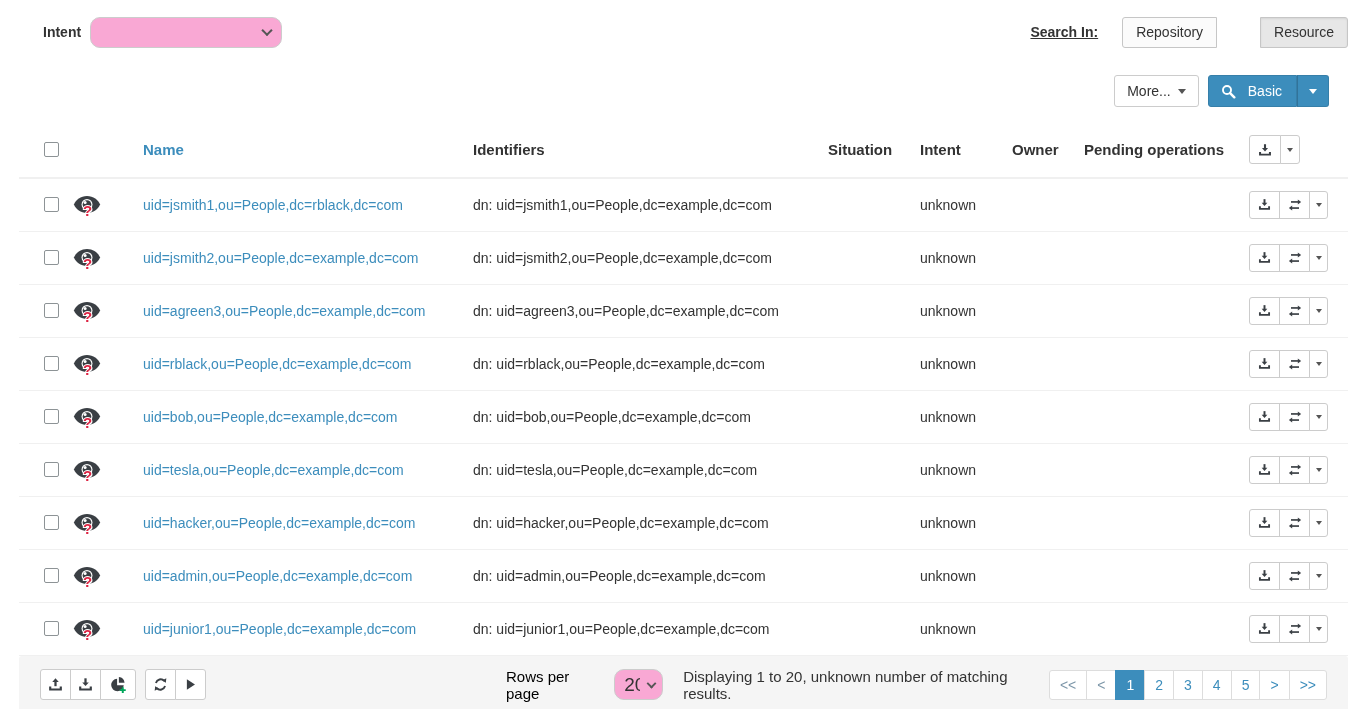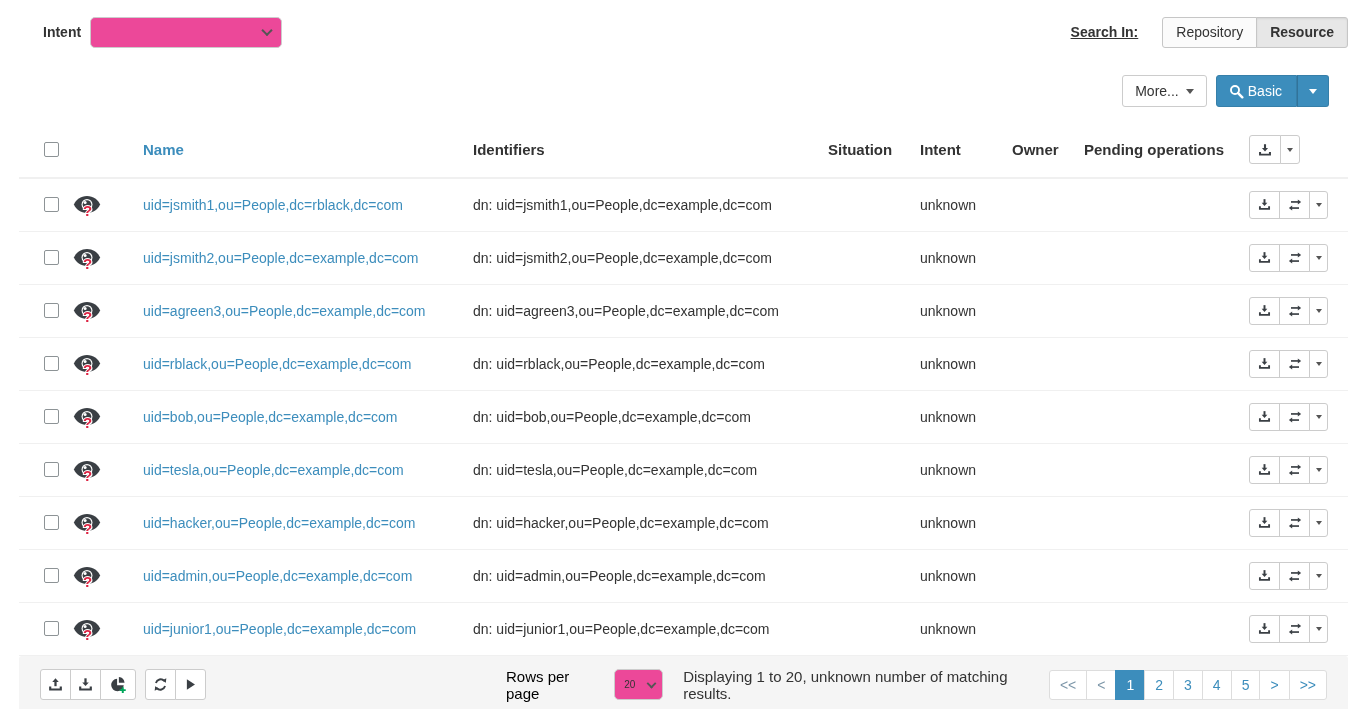--- a/index.html
+++ b/index.html
@@ -11,58 +11,58 @@
   .page { padding: 16px 19px 0 19px; }
 
   
   .filter-row { display:flex; align-items:center; justify-content:space-between; height:32px; }
   .filter-left { display:flex; align-items:center; margin-left:24px; }
   .lbl { font-weight:700; color:#333; font-size:14px; }
   .filter-left .lbl { margin-right:9px; }
   .select-wrap { position:relative; display:inline-block; }
   select {
     appearance:none; -webkit-appearance:none; -moz-appearance:none;
-    border:1px solid #ccc; border-radius:5px; background:#ec4899; color:#333;
-    font-family:inherit; font-size:10px; outline:none;
+    border:1px solid #ccc; border-radius:10px; background:#f9a8d4; color:#333;
+    font-family:inherit; font-size:19px; outline:none;
   }
   .intent-select { width:192px; height:31px; padding:4px 26px 4px 8px; }
   .chevron {
     position:absolute; right:11px; top:50%; width:8px; height:8px;
     border-right:2px solid #555; border-bottom:2px solid #555;
     transform: translateY(-70%) rotate(45deg); pointer-events:none;
   }
   .note { margin-left:9px; color:#333; font-size:15px; }
   .filter-right { display:flex; align-items:center; }
   .filter-right .lbl { margin-right:24px;text-decoration:underline; }
-  .btn-toggle-group { display:inline-flex; border-radius:3px; }
+  .btn-toggle-group { display:inline-flex; border-radius:3px;gap:44px; }
   .toggle-btn {
     font-family:inherit; font-size:14px; color:#333; background:#fbfbfb;
     border:1px solid #c6c6c6; padding:6px 13px; height:31px; cursor:pointer; margin-left:-1px;
   }
   .toggle-btn:first-child { border-radius:3px 0 0 3px; margin-left:0; }
   .toggle-btn:last-child  { border-radius:0 3px 3px 0; }
-  .toggle-btn.active { background:#e7e7e7; box-shadow: inset 0 1px 2px rgba(0,0,0,.08); font-weight: bold; }
+  .toggle-btn.active { background:#e7e7e7; box-shadow: inset 0 1px 2px rgba(0,0,0,.08); }
 
   
   .toolbar-row { display:flex; justify-content:flex-end; align-items:center; gap:9px; margin:27px 19px 15px 0; }
   .btn {
     font-family:inherit; font-size:14px; color:#333; background:#fff;
     border:1px solid #ccc; border-radius:3px; height:32px; padding:6px 12px;
     cursor:pointer; display:inline-flex; align-items:center; gap:7px;
   }
   .caret {
     display:inline-block; width:0; height:0;
     border-left:4px solid transparent; border-right:4px solid transparent;
     border-top:5px solid currentColor;
   }
   .search-split { display:inline-flex; }
   .btn-primary {
     font-family:inherit; font-size:14px; color:#fff; background:#3c8dbc;
     border:1px solid #367fa9; height:32px; cursor:pointer;
-    display:inline-flex; align-items:center; gap:4px;
+    display:inline-flex; align-items:center; gap:12px;
   }
   .seg-main { border-radius:3px 0 0 3px; padding:6px 14px 6px 12px; }
   .seg-caret { border-radius:0 3px 3px 0; border-left:1px solid rgba(0,0,0,.18); padding:6px 11px; }
   .icon-svg { display:inline-block; vertical-align:middle; }
 
   
   table.accounts { width:100%; border-collapse:collapse; table-layout:fixed; }
   thead th {
     text-align:left; font-size:15px; font-weight:700; color:#333;
     padding:13px 8px; border-bottom:2px solid #f0f0f0; vertical-align:middle;

